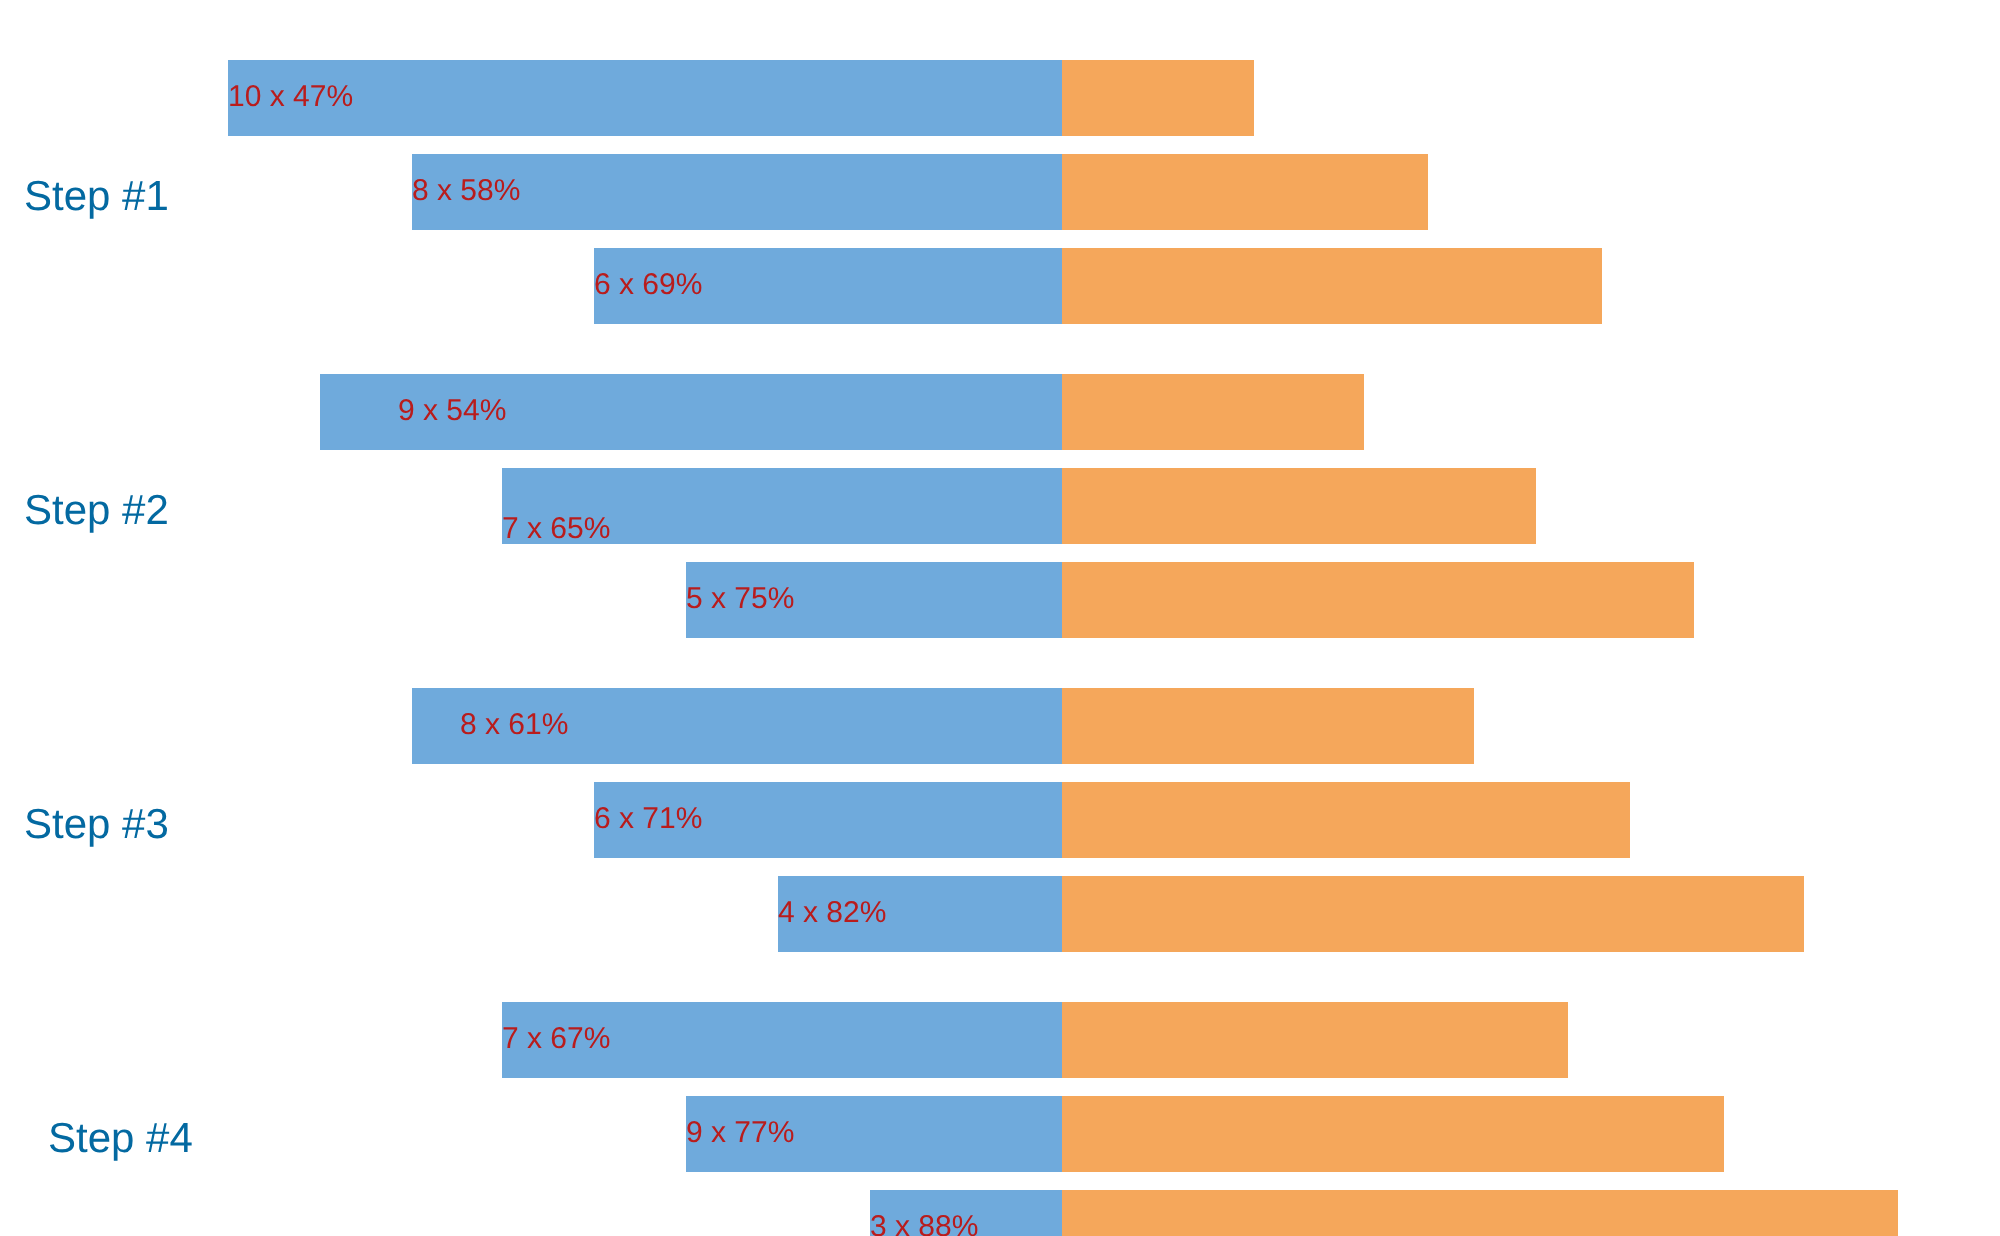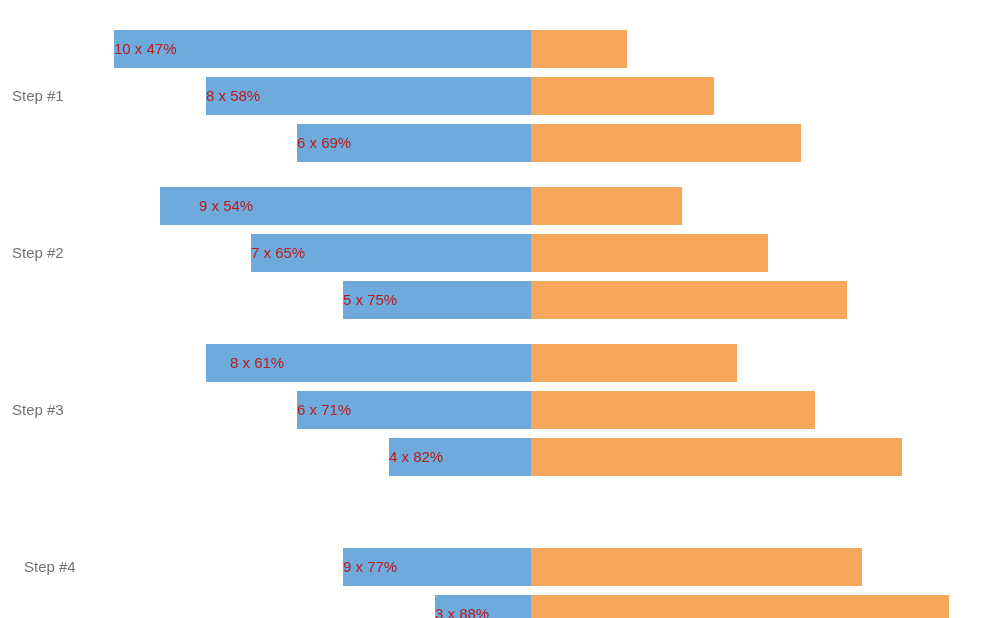--- a/index.html
+++ b/index.html
@@ -26,22 +26,22 @@
     height: 618px;
   }
   .category-group {
     position: absolute;
     left: 0;
     width: 1000px;
   }
   .category-label {
     position: absolute;
     left: 12px;
-    font-size: 15px;
-    color: #737373;
+    font-size: 21px;
+    color: #0369a1;
     white-space: nowrap;
     line-height: 1;
   }
   .bar-row {
     position: absolute;
     height: 38px;
   }
   .bar-seg {
     position: absolute;
     top: 0;
@@ -92,21 +92,21 @@
       <div class="category-group" style="top: 187px; height: 132px;">
         <div class="category-label" style="top: 58px;">Step #2</div>
         <div class="bar-row" style="left: 160px; top: 0px; width: 522px;">
           <div class="bar-seg left-seg" style="left: 0px; width: 371px; background: rgb(111, 170, 220);"></div>
           <div class="bar-seg right-seg" style="left: 371px; width: 151px; background: rgb(245, 167, 91);"></div>
           <div class="bar-label" style="left: 0px; width: 427px; padding-left: 39px;">9 x 54%</div>
         </div>
         <div class="bar-row" style="left: 251px; top: 47px; width: 517px;">
           <div class="bar-seg left-seg" style="left: 0px; width: 280px; background: rgb(111, 170, 220);"></div>
           <div class="bar-seg right-seg" style="left: 280px; width: 237px; background: rgb(245, 167, 91);"></div>
-          <div class="bar-label" style="left: 0px; width: 336px;">7 x 65%</div>
+          <div class="bar-label" style="left: 0px; width: 336px; margin-top: 12px;">7 x 65%</div>
         </div>
         <div class="bar-row" style="left: 343px; top: 94px; width: 448px;">
           <div class="bar-seg left-seg" style="left: 0px; width: 188px; background: rgb(111, 170, 220);"></div>
           <div class="bar-seg right-seg" style="left: 188px; width: 316px; background: rgb(245, 167, 91);"></div>
           <div class="bar-label" style="left: 0px; width: 244px;">5 x 75%</div>
         </div>
       </div>
       <div class="category-group" style="top: 344px; height: 132px;">
         <div class="category-label" style="top: 58px;">Step #3</div>
         <div class="bar-row" style="left: 206px; top: 0px; width: 531px;">
@@ -120,20 +120,25 @@
           <div class="bar-label" style="left: 0px; width: 290px;">6 x 71%</div>
         </div>
         <div class="bar-row" style="left: 389px; top: 94px; width: 513px;">
           <div class="bar-seg left-seg" style="left: 0px; width: 142px; background: rgb(111, 170, 220);"></div>
           <div class="bar-seg right-seg" style="left: 142px; width: 371px; background: rgb(245, 167, 91);"></div>
           <div class="bar-label" style="left: 0px; width: 198px;">4 x 82%</div>
         </div>
       </div>
       <div class="category-group" style="top: 501px; height: 132px;">
         <div class="category-label" style="top: 58px; margin-left: 12px;">Step #4</div>
+        <div class="bar-row" style="left: 251px; top: 0px; width: 533px;">
+          <div class="bar-seg left-seg" style="left: 0px; width: 280px; background: rgb(111, 170, 220);"></div>
+          <div class="bar-seg right-seg" style="left: 280px; width: 253px; background: rgb(245, 167, 91);"></div>
+          <div class="bar-label" style="left: 0px; width: 336px;">7 x 67%</div>
+        </div>
         <div class="bar-row" style="left: 343px; top: 47px; width: 519px;">
           <div class="bar-seg left-seg" style="left: 0px; width: 188px; background: rgb(111, 170, 220);"></div>
           <div class="bar-seg right-seg" style="left: 188px; width: 331px; background: rgb(245, 167, 91);"></div>
           <div class="bar-label" style="left: 0px; width: 244px;">9 x 77%</div>
         </div>
         <div class="bar-row" style="left: 435px; top: 94px; width: 514px;">
           <div class="bar-seg left-seg" style="left: 0px; width: 96px; background: rgb(111, 170, 220);"></div>
           <div class="bar-seg right-seg" style="left: 96px; width: 418px; background: rgb(245, 167, 91);"></div>
           <div class="bar-label" style="left: 0px; width: 152px;">3 x 88%</div>
         </div>

